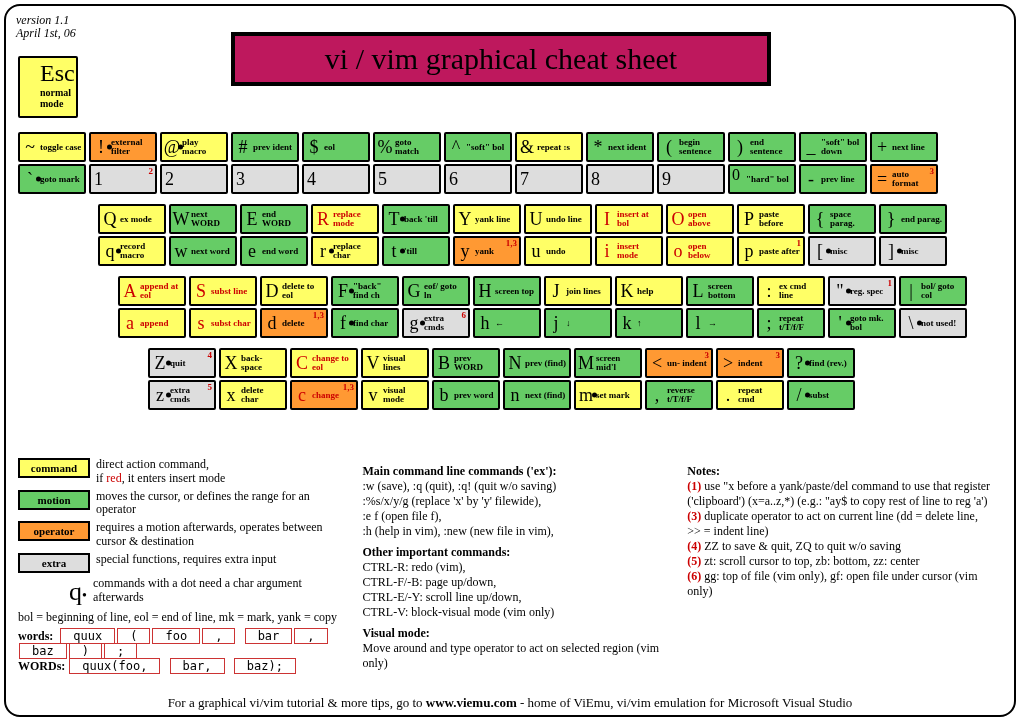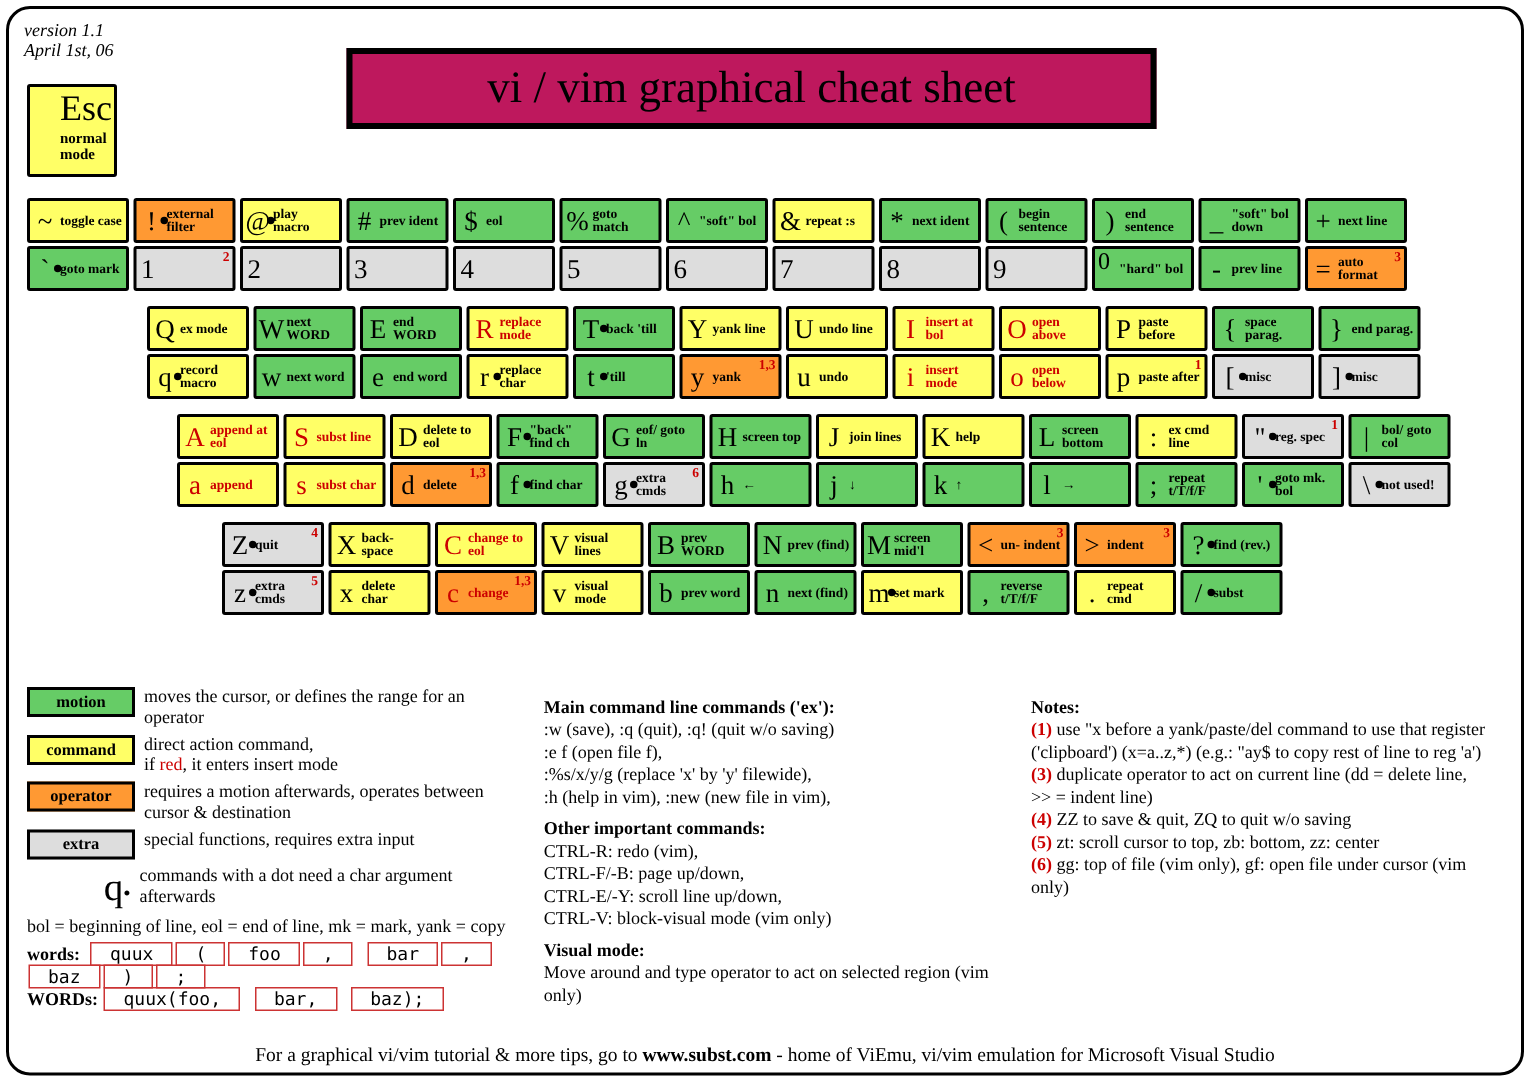--- a/index.html
+++ b/index.html
@@ -562,26 +562,26 @@
             <span class="dot"></span>
             <span class="lbl">subst</span>
           </div>
         </div>
       </div>
     </div>
 
   <div class="bottom">
     <div class="legend">
       <div class="legend-row">
+        <div class="legend-box command">command</div>
+        <div class="legend-text"><span>direct action command,</span><br><span>if </span><span class="red">red</span><span>, it enters insert mode</span></div>
+      </div>
+      <div class="legend-row">
         <div class="legend-box motion">motion</div>
         <div class="legend-text">moves the cursor, or defines the range for an operator</div>
-      </div>
-      <div class="legend-row">
-        <div class="legend-box command">command</div>
-        <div class="legend-text"><span>direct action command,</span><br><span>if </span><span class="red">red</span><span>, it enters insert mode</span></div>
       </div>
       <div class="legend-row">
         <div class="legend-box operator">operator</div>
         <div class="legend-text">requires a motion afterwards, operates between cursor &amp; destination</div>
       </div>
       <div class="legend-row">
         <div class="legend-box extra">extra</div>
         <div class="legend-text">special functions, requires extra input</div>
       </div>
       <div class="legend-row">
@@ -593,22 +593,22 @@
         <b>words:</b>&nbsp;&nbsp;<span class="wordsamp"><span>quux</span><span>(</span><span>foo</span><span>,</span> <span>bar</span><span>,</span> <span>baz</span><span>)</span><span>;</span></span>
       </div>
       <div>
         <b>WORDs:</b> <span class="wordsamp"><span>quux(foo,</span> <span>bar,</span> <span>baz);</span></span>
       </div>
     </div>
 
     <div class="col2">
       <div class="hdr">Main command line commands ('ex'):</div>
       <div>:w (save), :q (quit), :q! (quit w/o saving)</div>
+      <div>:%s/x/y/g (replace 'x' by 'y' filewide),</div>
       <div>:e f (open file f),</div>
-      <div>:%s/x/y/g (replace 'x' by 'y' filewide),</div>
       <div>:h (help in vim), :new (new file in vim),</div>
       <div class="hdr">Other important commands:</div>
       <div>CTRL-R: redo (vim),</div>
       <div>CTRL-F/-B: page up/down,</div>
       <div>CTRL-E/-Y: scroll line up/down,</div>
       <div>CTRL-V: block-visual mode (vim only)</div>
       <div class="hdr">Visual mode:</div>
       <div>Move around and type operator to act on selected region (vim only)</div>
     </div>
 
@@ -616,15 +616,15 @@
       <div class="hdr">Notes:</div>
       <div><span class="nn">(1) </span><span>use "x before a yank/paste/del command to use that register ('clipboard') (x=a..z,*) (e.g.: "ay$ to copy rest of line to reg 'a')</span></div>
       <div><span class="nn">(3) </span><span>duplicate operator to act on current line (dd = delete line, &gt;&gt; = indent line)</span></div>
       <div><span class="nn">(4) </span><span>ZZ to save &amp; quit, ZQ to quit w/o saving</span></div>
       <div><span class="nn">(5) </span><span>zt: scroll cursor to top, zb: bottom, zz: center</span></div>
       <div><span class="nn">(6) </span><span>gg: top of file (vim only), gf: open file under cursor (vim only)</span></div>
     </div>
   </div>
 
   <div class="footer">
-    <span>For a graphical vi/vim tutorial &amp; more tips, go to </span><b>www.subst.com</b><span>  - home of ViEmu, vi/vim emulation for Microsoft Visual Studio</span>
+    <span>For a graphical vi/vim tutorial &amp; more tips, go to </span><b>www.viemu.com</b><span>  - home of ViEmu, vi/vim emulation for Microsoft Visual Studio</span>
   </div>
 </div>
 
 </body></html>

